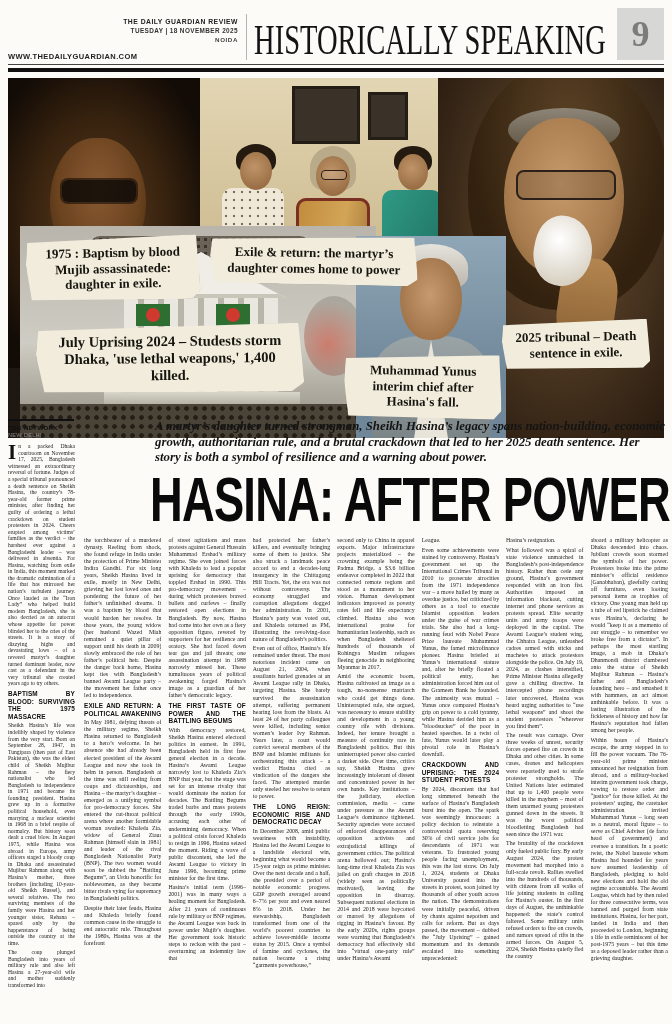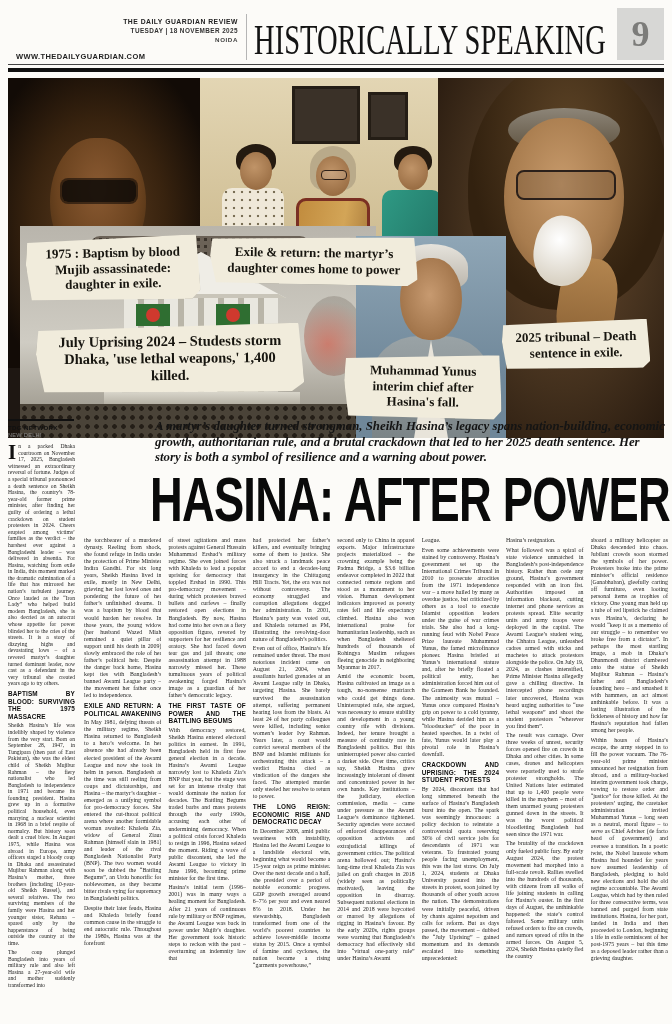--- a/index.html
+++ b/index.html
@@ -1,19 +1,19 @@
 <!DOCTYPE html>
 <html><head>
 <meta charset="utf-8">
 <style>
   html,body{margin:0;padding:0;background:#888;}
   .page{position:relative;width:672px;height:1024px;background:#fcfbf8;overflow:hidden;
         font-family:"Liberation Serif",serif;color:#1c1c1c;margin:0 auto;}
   
-  .site-url{position:absolute;left:16px;top:52px;font:700 7.5px "Liberation Sans",sans-serif;letter-spacing:.4px;color:#222;}
+  .site-url{position:absolute;left:8px;top:52px;font:700 7.5px "Liberation Sans",sans-serif;letter-spacing:.4px;color:#222;}
   .masthead{position:absolute;left:110px;top:18px;width:128px;text-align:right;font-family:"Liberation Sans",sans-serif;color:#222;}
   .masthead .pub{font-weight:700;font-size:6.8px;letter-spacing:.5px;}
   .masthead .date{font-weight:700;font-size:6.4px;letter-spacing:.4px;margin-top:2px;color:#333;}
   .masthead .city{font-weight:700;font-size:6.2px;letter-spacing:.6px;margin-top:2px;color:#444;}
   .head-divider{position:absolute;left:246px;top:14px;width:1px;height:46px;background:#b5b5b5;}
   .section-title{position:absolute;left:254px;top:16px;font-family:"Liberation Serif",serif;
         font-size:42px;font-weight:400;letter-spacing:0;color:#141414;white-space:nowrap;
         transform:scale(.68,1);transform-origin:0 0;}
   .page-num{position:absolute;left:617px;top:8px;width:47px;height:52px;background:#d7d7d5;
         font:700 36px/52px "Liberation Serif",serif;color:#7c7c7a;text-align:center;}

